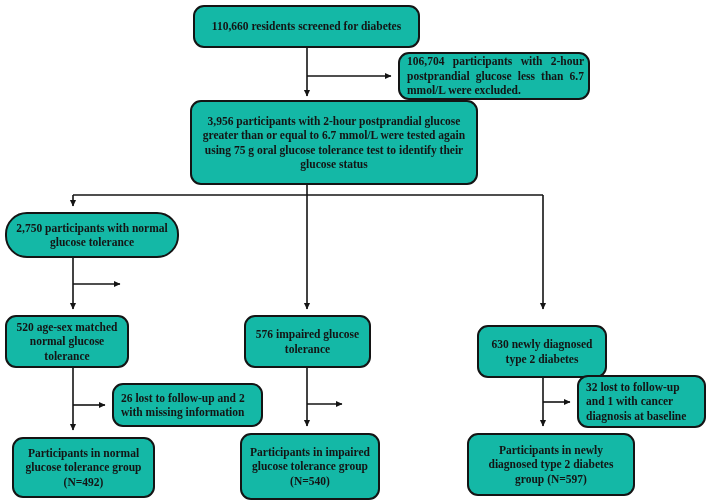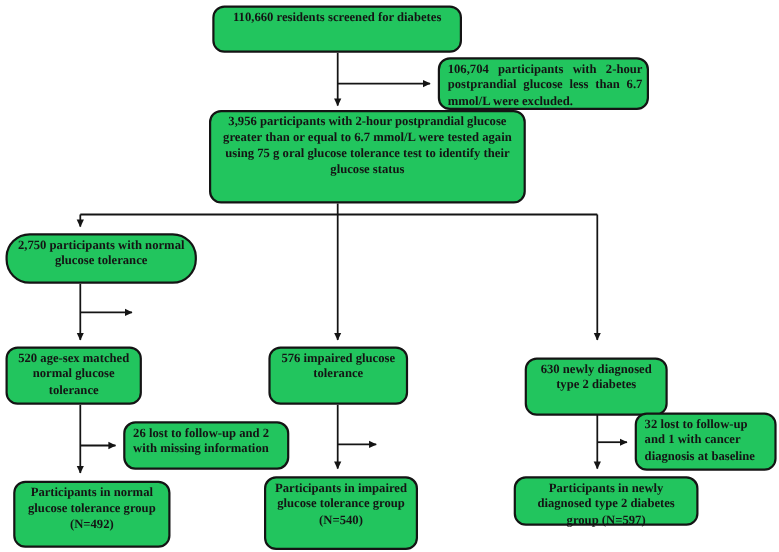--- a/index.html
+++ b/index.html
@@ -3,43 +3,43 @@
 <meta charset="utf-8">
 <style>
   html,body{margin:0;padding:0;background:#ffffff;}
   #flowchart{
     position:relative;width:708px;height:502px;background:#ffffff;
     font-family:"Liberation Serif", serif;overflow:hidden;
   }
   #connectors{position:absolute;left:0;top:0;z-index:1;}
   .node{
     position:absolute;box-sizing:border-box;z-index:2;
-    background:#22c55e;border:2px solid #141414;border-radius:11px;
-    display:flex;
+    background:#14b8a6;border:2px solid #141414;border-radius:11px;
+    display:flex;align-items:center;
     font-weight:bold;font-size:11.5px;line-height:1.26;color:#141414;
     padding:2px 4px;
   }
   .node .txt{display:block;width:100%;text-align:center;}
   .node.left .txt{text-align:left;padding-left:3px;}
   .node.justify .txt{text-align:justify;padding-left:3px;}
   
   .pos-screened      {left:193px;top:5px;  width:227px;height:43px;}
   .pos-excl-postpr   {left:398px;top:52px; width:192px;height:48px;}
   .pos-tested        {left:190px;top:100px;width:288px;height:85px;}
   .pos-ngt2750       {left:5px;  top:212px;width:174px;height:46px;border-radius:22px;}
   .pos-excl-fasting  {left:127px;top:262px;width:158px;height:47px;}
   .pos-matched520    {left:5px;  top:315px;width:124px;height:53px;}
   .pos-igt576        {left:244px;top:315px;width:127px;height:53px;}
   .pos-t2d630        {left:477px;top:325px;width:130px;height:53px;}
   .pos-lost-ngt      {left:112px;top:383px;width:151px;height:44px;}
   .pos-lost-igt      {left:349px;top:385px;width:120px;height:40px;}
   .pos-lost-t2d      {left:577px;top:375px;width:129px;height:53px;}
   .pos-final-ngt     {left:12px; top:437px;width:143px;height:61px;}
   .pos-final-igt     {left:240px;top:433px;width:140px;height:67px;}
-  .pos-final-t2d     {left:467px;top:433px;width:168px;height:45px;}
+  .pos-final-t2d     {left:467px;top:433px;width:168px;height:63px;}
 </style>
 </head>
 <body>
 
 <div id="flowchart">
 
   <svg id="connectors" width="708" height="502" viewBox="0 0 708 502">
     <defs>
       <marker id="arrow" markerUnits="userSpaceOnUse" markerWidth="8" markerHeight="8" refX="6.5" refY="4" orient="auto">
         <path d="M0,0.7 L7,4 L0,7.3 Z" fill="#141414"></path>

